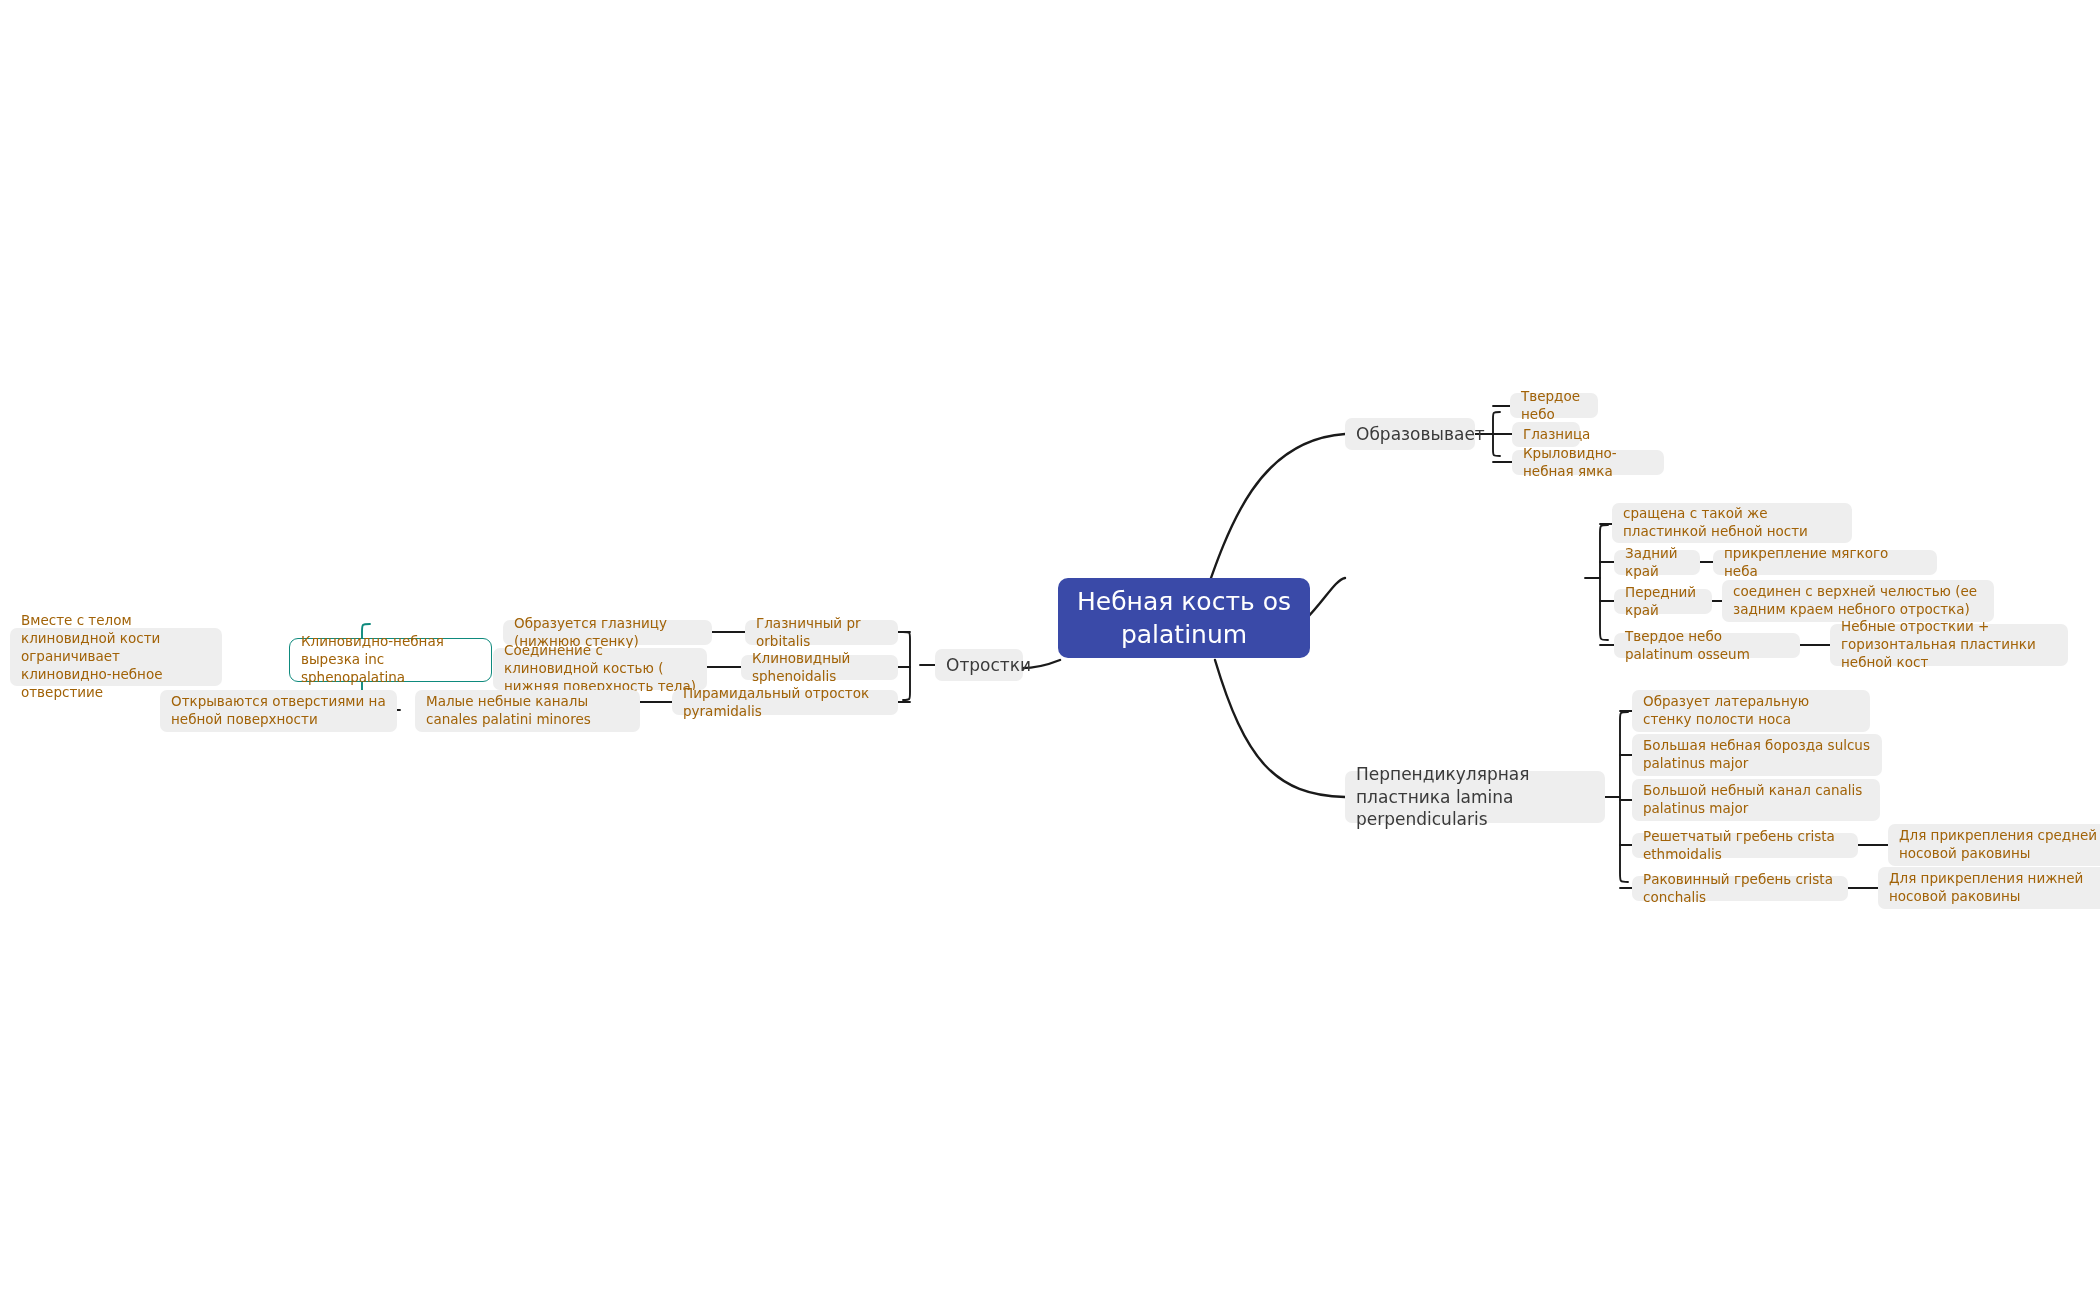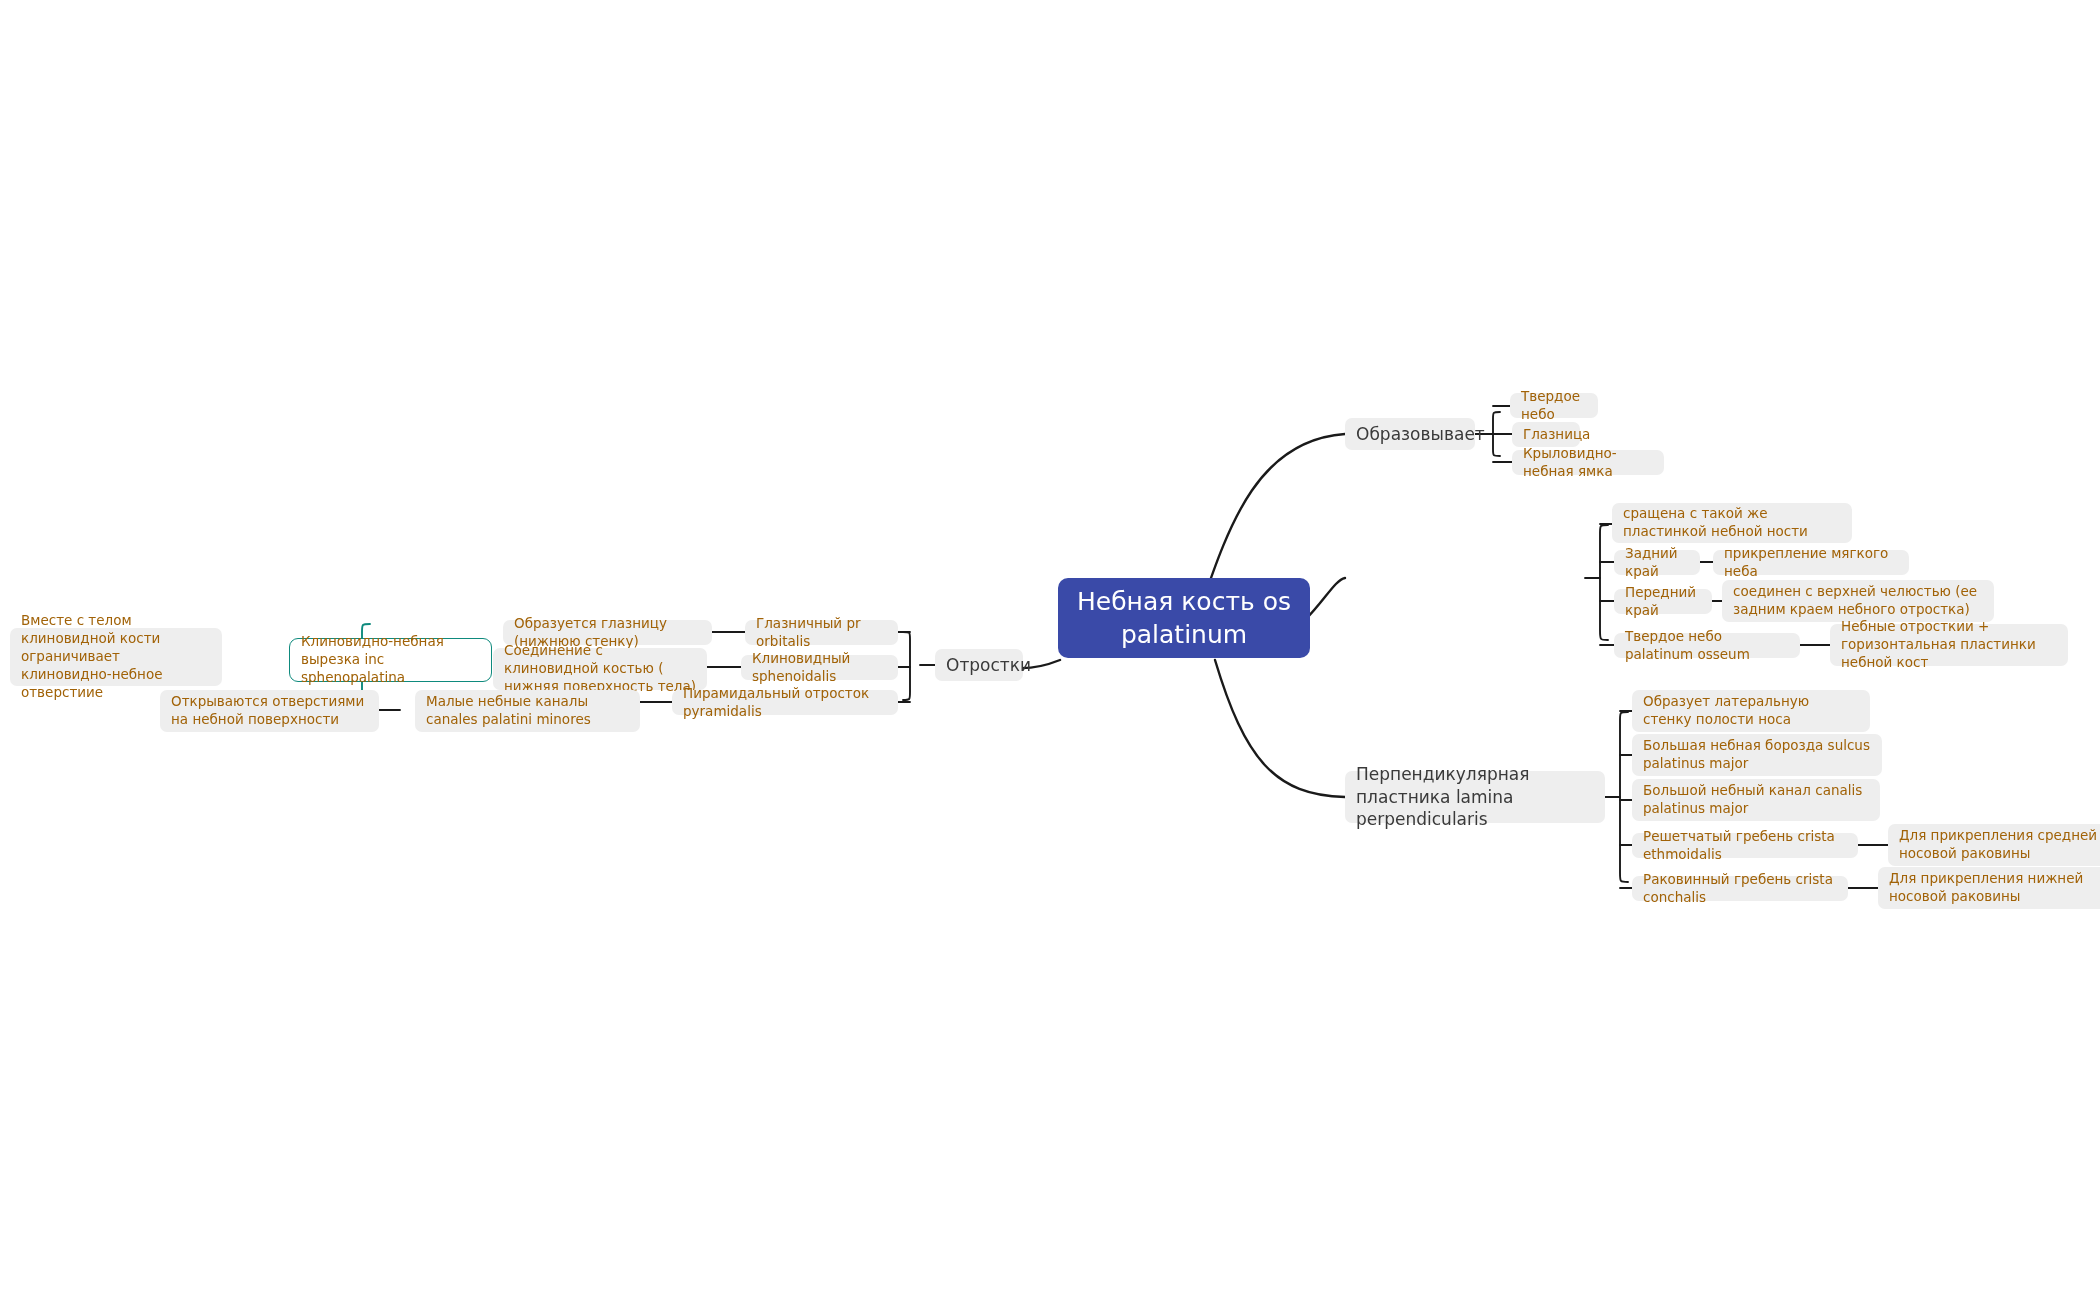--- a/index.html
+++ b/index.html
@@ -141,21 +141,21 @@
   <div class="node lvl2" style="left:1512px; top:450px; width:152px; height:25px;">
     <span>Крыловидно-небная ямка</span>
   </div>
 
   <div class="node lvl2" style="left:1612px; top:503px; width:240px; height:40px;">
     <span>сращена с такой же пластинкой небной ности</span>
   </div>
   <div class="node lvl2" style="left:1614px; top:550px; width:86px; height:25px;">
     <span>Задний край</span>
   </div>
-  <div class="node lvl2" style="left:1713px; top:550px; width:196px; height:25px;">
+  <div class="node lvl2" style="left:1713px; top:550px; width:224px; height:25px;">
     <span>прикрепление мягкого неба</span>
   </div>
   <div class="node lvl2" style="left:1614px; top:589px; width:98px; height:25px;">
     <span>Передний край</span>
   </div>
   <div class="node lvl2" style="left:1722px; top:580px; width:272px; height:42px;">
     <span>соединен с верхней челюстью (ее задним краем небного отростка)</span>
   </div>
   <div class="node lvl2" style="left:1614px; top:633px; width:186px; height:25px;">
     <span>Твердое небо palatinum osseum</span>
@@ -206,21 +206,21 @@
   <div class="node lvl2" style="left:493px; top:648px; width:214px; height:42px;">
     <span>Соединение с клиновидной костью ( нижняя поверхность тела)</span>
   </div>
 
   <div class="node lvl2" style="left:672px; top:690px; width:226px; height:25px;">
     <span>Пирамидальный отросток pyramidalis</span>
   </div>
   <div class="node lvl2" style="left:415px; top:690px; width:225px; height:42px;">
     <span>Малые небные каналы canales palatini minores</span>
   </div>
-  <div class="node lvl2" style="left:160px; top:690px; width:219px; height:42px;">
+  <div class="node lvl2" style="left:160px; top:690px; width:237px; height:42px;">
     <span>Открываются  отверстиями на небной поверхности</span>
   </div>
 
   <div class="node lvl2 teal" style="left:248px; top:638px; width:203px; height:44px;">
     <span>Клиновидно-небная вырезка inc sphenopalatina</span>
   </div>
   <div class="node lvl2" style="left:10px; top:628px; width:212px; height:58px;justify-content:flex-end;">
     <span>Вместе с телом клиновидной кости ограничивает клиновидно-небное отверстиие</span>
   </div>
 

